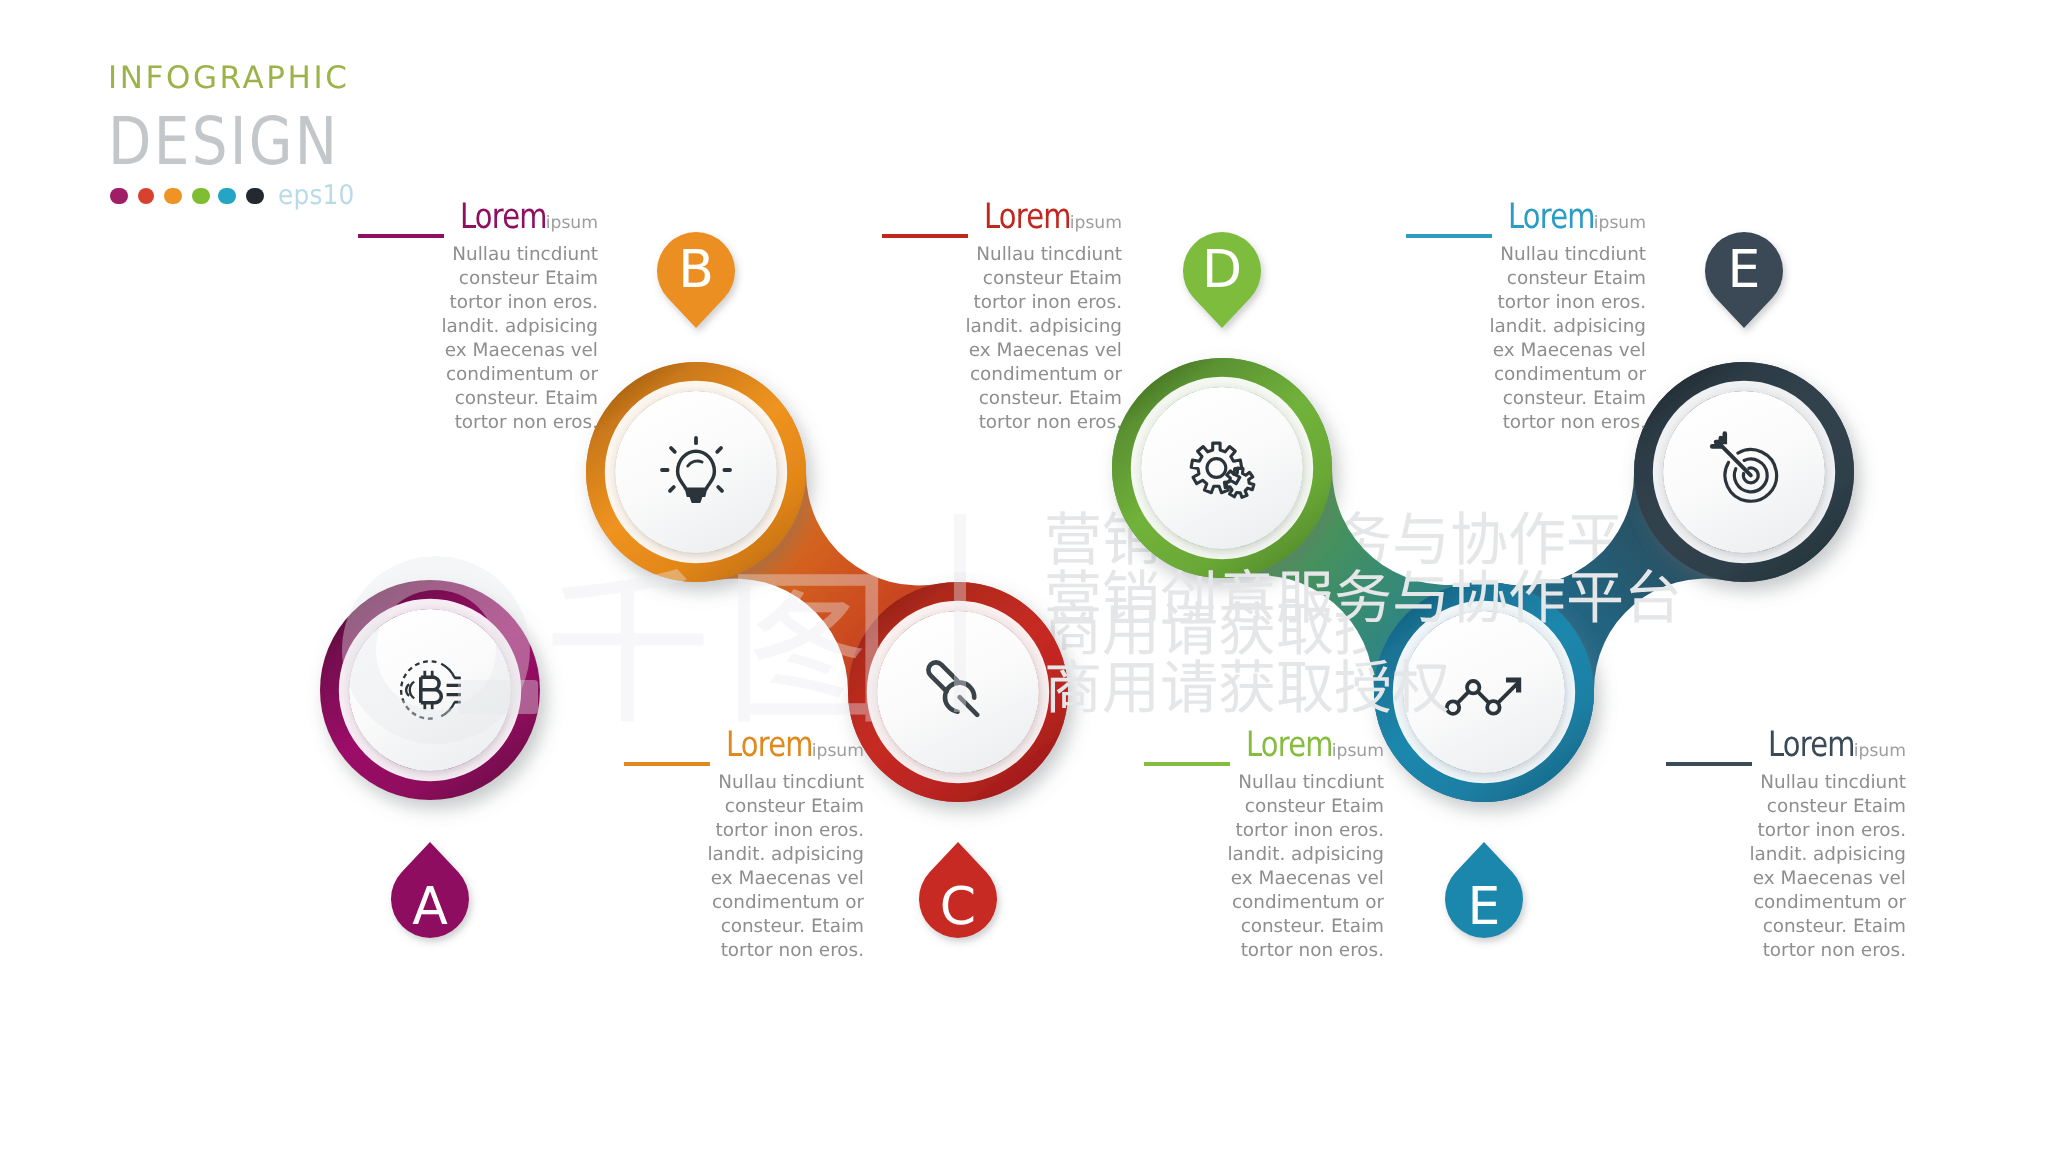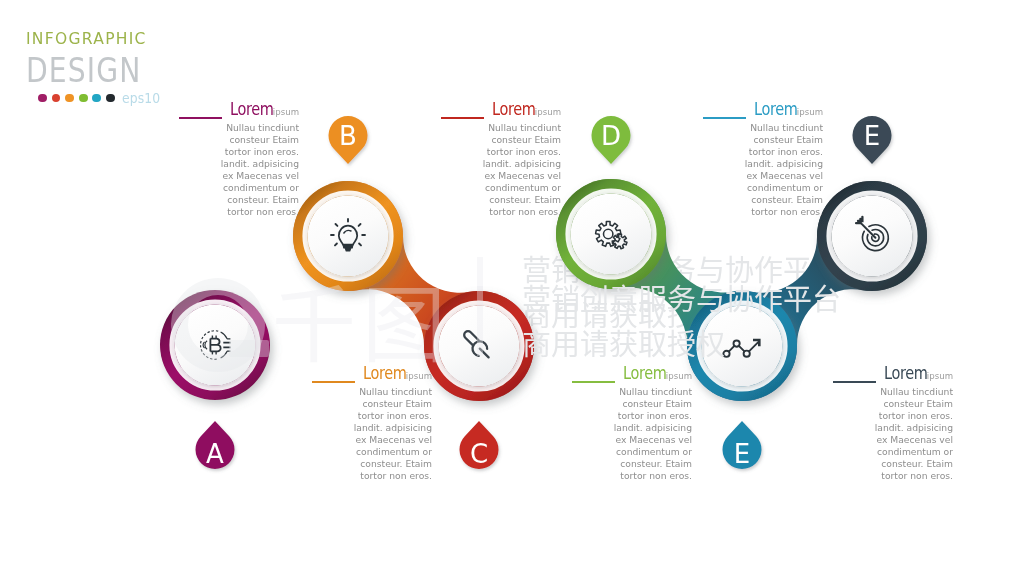--- a/index.html
+++ b/index.html
@@ -3,27 +3,27 @@
 <meta charset="utf-8">
 <title>Infographic Design</title>
 <style>
   html,body{margin:0;padding:0;}
   body{width:1024px;height:584px;overflow:hidden;background:#ffffff;
        font-family:"Liberation Sans",sans-serif;position:relative;}
   #stage{position:absolute;left:0;top:0;width:1024px;height:584px;}
   svg#chain{position:absolute;left:0;top:0;width:1024px;height:584px;}
 
   
-  .logo{position:absolute;left:26px;top:32px;}
+  .logo{position:absolute;left:54px;top:32px;}
   .logo .l1{font-family:"DejaVu Sans",sans-serif;font-size:15.5px;letter-spacing:1.3px;
             color:#9cb34a;font-weight:400;line-height:1;}
   .logo .l2{font-family:"DejaVu Sans Condensed",sans-serif;font-size:33px;letter-spacing:1.2px;
             color:#c3c7ca;font-weight:300;line-height:1.0;margin-top:6px;
             transform:scaleX(0.95);transform-origin:left top;}
-  .logo .row3{display:flex;align-items:center;margin-top:5px;margin-left:12px;}
+  .logo .row3{display:flex;align-items:center;margin-top:5px;margin-left:1px;}
   .logo .dot{width:8.8px;height:8.8px;border-radius:50%;margin-right:4.8px;}
   .logo .eps{font-family:"DejaVu Sans Condensed",sans-serif;font-size:13.5px;color:#b9dbe8;
              margin-left:2.5px;letter-spacing:0.1px;line-height:13px;
              transform:scaleX(1.02);transform-origin:left center;}
 
   
   .tb{position:absolute;width:120px;text-align:right;}
   .tb .head{position:relative;display:block;height:22px;white-space:nowrap;}
   .tb .lorem{font-family:"DejaVu Sans Condensed",sans-serif;font-size:17.5px;letter-spacing:-0.4px;
              font-weight:400;position:relative;z-index:2;display:inline-block;

